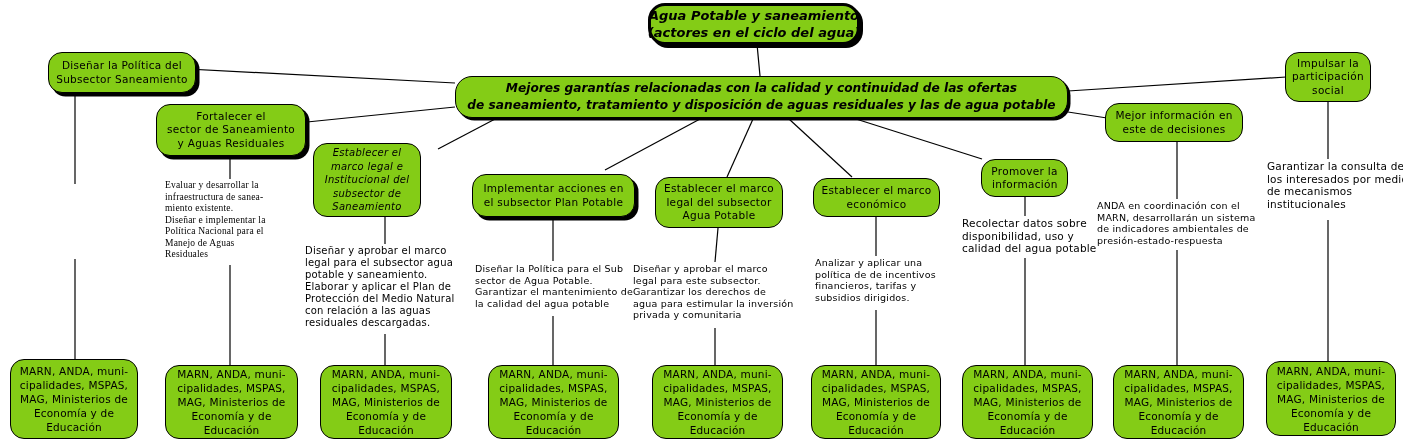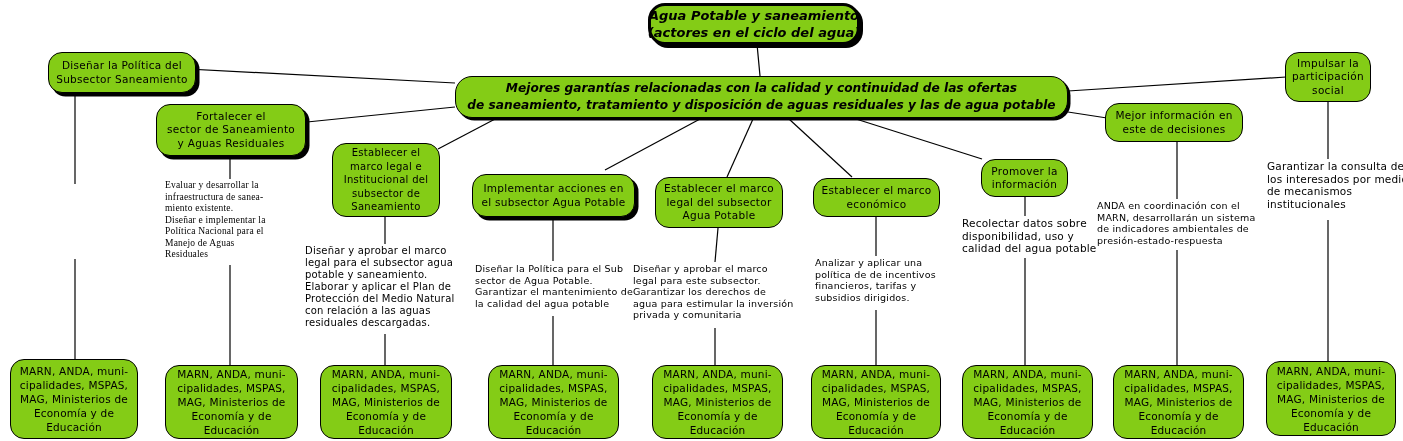--- a/index.html
+++ b/index.html
@@ -31,25 +31,25 @@
   }
   .goal{
     left:455px;top:76px;width:613px;height:42px;
     border-width:1.6px;border-radius:17px;
     box-shadow:2.5px 2.5px 0 #000;
     font-size:12.2px;line-height:17px;font-weight:bold;font-style:italic;
   }
   .sub{font-size:10.5px;line-height:13.5px;letter-spacing:0.3px;}
   .n0{left:2px;top:52px;width:148px;height:41px;margin-left:46px;}
   .n1{left:156px;top:104px;width:150px;height:52px;}
-  .n2{left:332px;top:143px;width:108px;height:74px;font-size:10px;}
+  .n2{left:313px;top:143px;width:108px;height:74px;font-size:10px;font-style:italic;}
   .n3{left:472px;top:174px;width:163px;height:43px;}
   .n4{left:655px;top:177px;width:128px;height:51px;}
   .n5{left:813px;top:178px;width:127px;height:39px;}
-  .n6{left:981px;top:159px;width:87px;height:38px;}
+  .n6{left:981px;top:159px;width:87px;height:38px;text-align:right;}
   .n7{left:1105px;top:103px;width:138px;height:39px;}
   .n8{left:1285px;top:52px;width:86px;height:50px;}
   .desc{
     position:absolute;
     font-size:10px;line-height:12px;letter-spacing:0.2px;
     white-space:pre;text-align:left;
   }
   .d-lg{font-size:10.5px;line-height:12.5px;}
   .d-sm{font-size:9.5px;line-height:11.5px;}
   .d0{left:5px;top:186px;}
@@ -130,21 +130,21 @@
 Subsector Saneamiento</div>
   <div class="node sub shadow n1">Fortalecer el
 sector de Saneamiento
 y Aguas Residuales</div>
   <div class="node sub n2">Establecer el
 marco legal e
 Institucional del
 subsector de
 Saneamiento</div>
   <div class="node sub shadow n3">Implementar acciones en
-el subsector Agua Potable</div>
+el subsector Plan Potable</div>
   <div class="node sub n4">Establecer el marco
 legal del subsector
 Agua Potable</div>
   <div class="node sub n5">Establecer el marco
 económico</div>
   <div class="node sub n6">Promover la
 información</div>
   <div class="node sub n7">Mejor información en
 este de decisiones</div>
   <div class="node sub n8">Impulsar la

